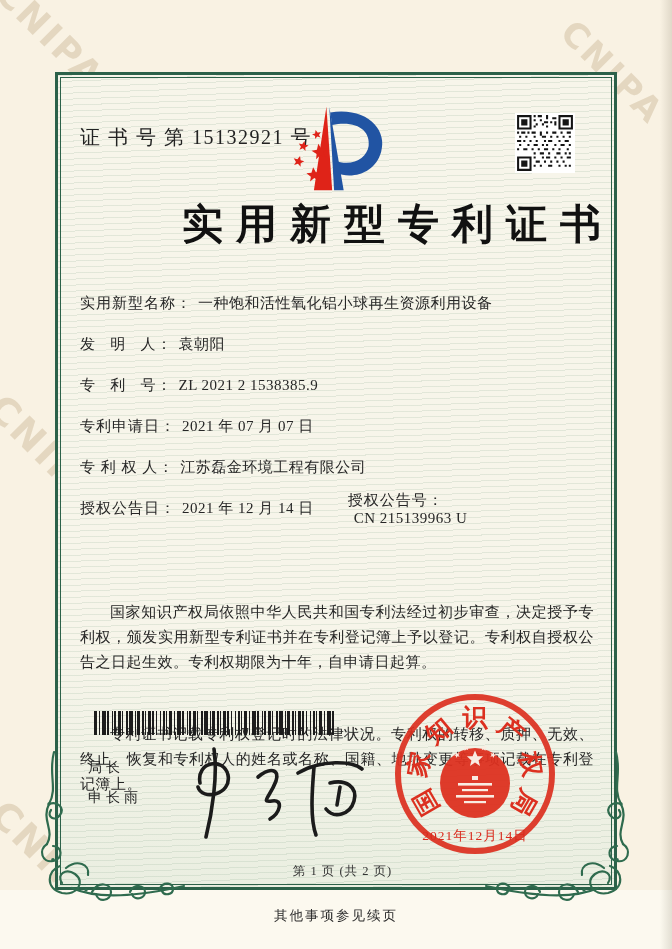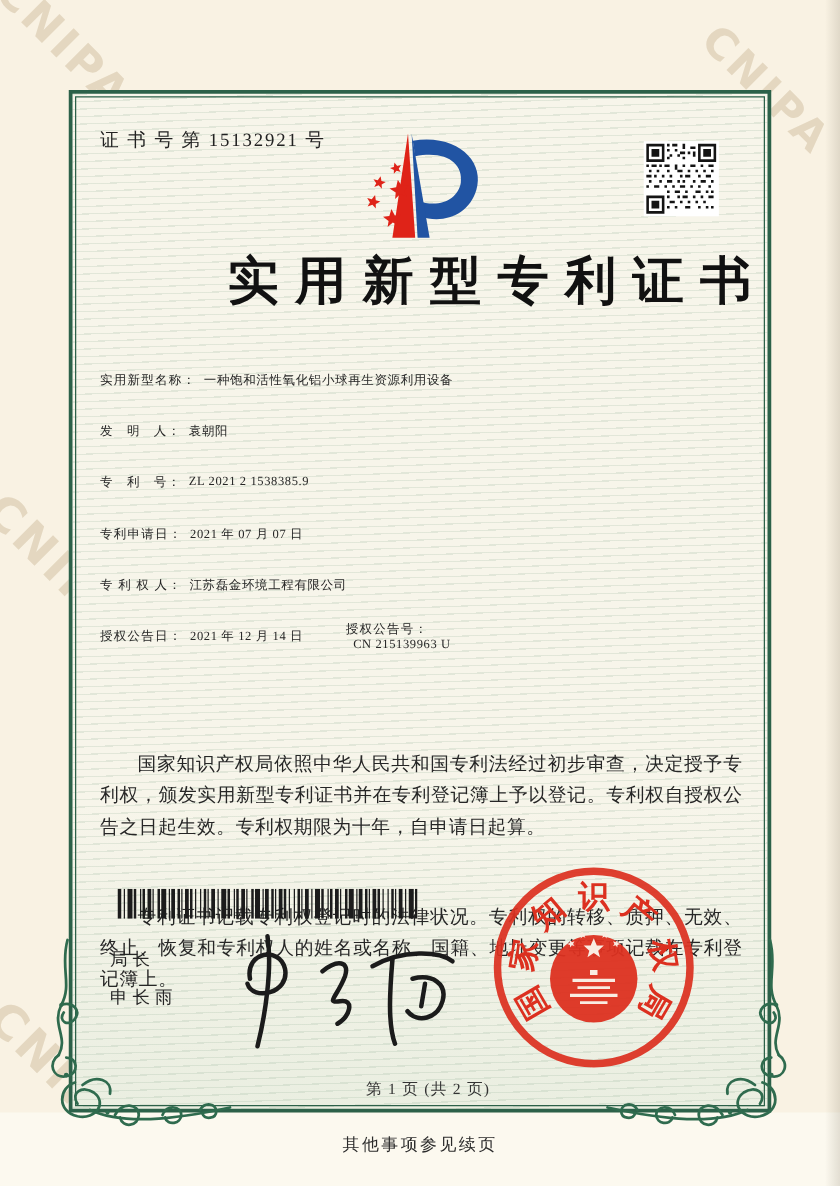--- a/index.html
+++ b/index.html
@@ -22,35 +22,35 @@
   
   .frame { position:absolute; left:55px; top:72px; width:556px; height:812px;
     border:3px solid #2c6149; background-color:#f7f5ea;
     background-image:
       repeating-linear-gradient(178deg, rgba(140,172,146,0.20) 0 1px, rgba(0,0,0,0) 1px 6px),
       linear-gradient(180deg, rgba(255,255,255,0) 70%, rgba(210,226,208,0.35) 100%);
   }
   .frame-inner-line { position:absolute; left:2px; top:2px; right:2px; bottom:2px;
     border:1px solid #2c6149; pointer-events:none; }
 
-  .cert-no { position:absolute; left:22px; top:28px; font-size:15px;
+  .cert-no { position:absolute; left:22px; top:49px; font-size:20px;
     letter-spacing:1.5px; white-space:pre; color:#222; }
 
   
   .logo { position:absolute; left:50%; top:26px; transform:translateX(-50%); }
 
   
   .qr { position:absolute; left:457px; top:38px; width:60px; height:60px; background:#fff; }
 
   .title { position:absolute; left:0; right:0; top:122px; text-align:right;
     font-size:41px; font-weight:bold; letter-spacing:13px; text-indent:13px; color:#111; }
 
   
   .fields { position:absolute; left:22px; top:208px; right:20px; }
-  .field-row { height:41px; display:flex; align-items:center; font-size:10px; }
+  .field-row { height:41px; display:flex; align-items:center; font-size:15px; }
   .field-label { white-space:pre; letter-spacing:1px; }
   .field-value { white-space:pre; margin-left:6px; letter-spacing:0.5px; }
   .grant-pair2 { margin-left:34px; display:flex;flex-direction:column; }
 
   
   .paras { position:absolute; left:22px; right:20px; top:478px;
     font-size:15px; line-height:25px; text-align:justify; }
   .paras p { text-indent:2em; letter-spacing:0.5px;margin-top:47px; }
 
   .barcode { position:absolute; left:36px; top:636px; }
@@ -211,20 +211,21 @@
       <div class="seal-chars">
           <span class="seal-ch" style="--a: -120deg;">国</span>
           <span class="seal-ch" style="--a: -80deg;">家</span>
           <span class="seal-ch" style="--a: -40deg;">知</span>
           <span class="seal-ch" style="--a: 0deg;">识</span>
           <span class="seal-ch" style="--a: 40deg;">产</span>
           <span class="seal-ch" style="--a: 80deg;">权</span>
           <span class="seal-ch" style="--a: 120deg;">局</span>
         </div>
     </div>
+    <div class="seal-date">2021年12月14日</div>
 
     <div class="page-no">第 1 页 (共 2 页)</div>
   </div>
 
   <div class="flourish bl">
     <svg width="150" height="160" viewBox="0 0 150 160">
       <g fill="none" stroke="#2f6b4e" stroke-width="2.2" stroke-linecap="round">
         <path d="M18,4 C12,26 22,40 13,56 C5,72 19,82 11,96"></path>
         <path d="M13,56 c9,-3 16,4 11,11 c-5,7 -14,2 -9,-5"></path>
         <path d="M11,96 c-9,6 -5,19 6,17 c11,-2 9,-15 0,-15"></path>

